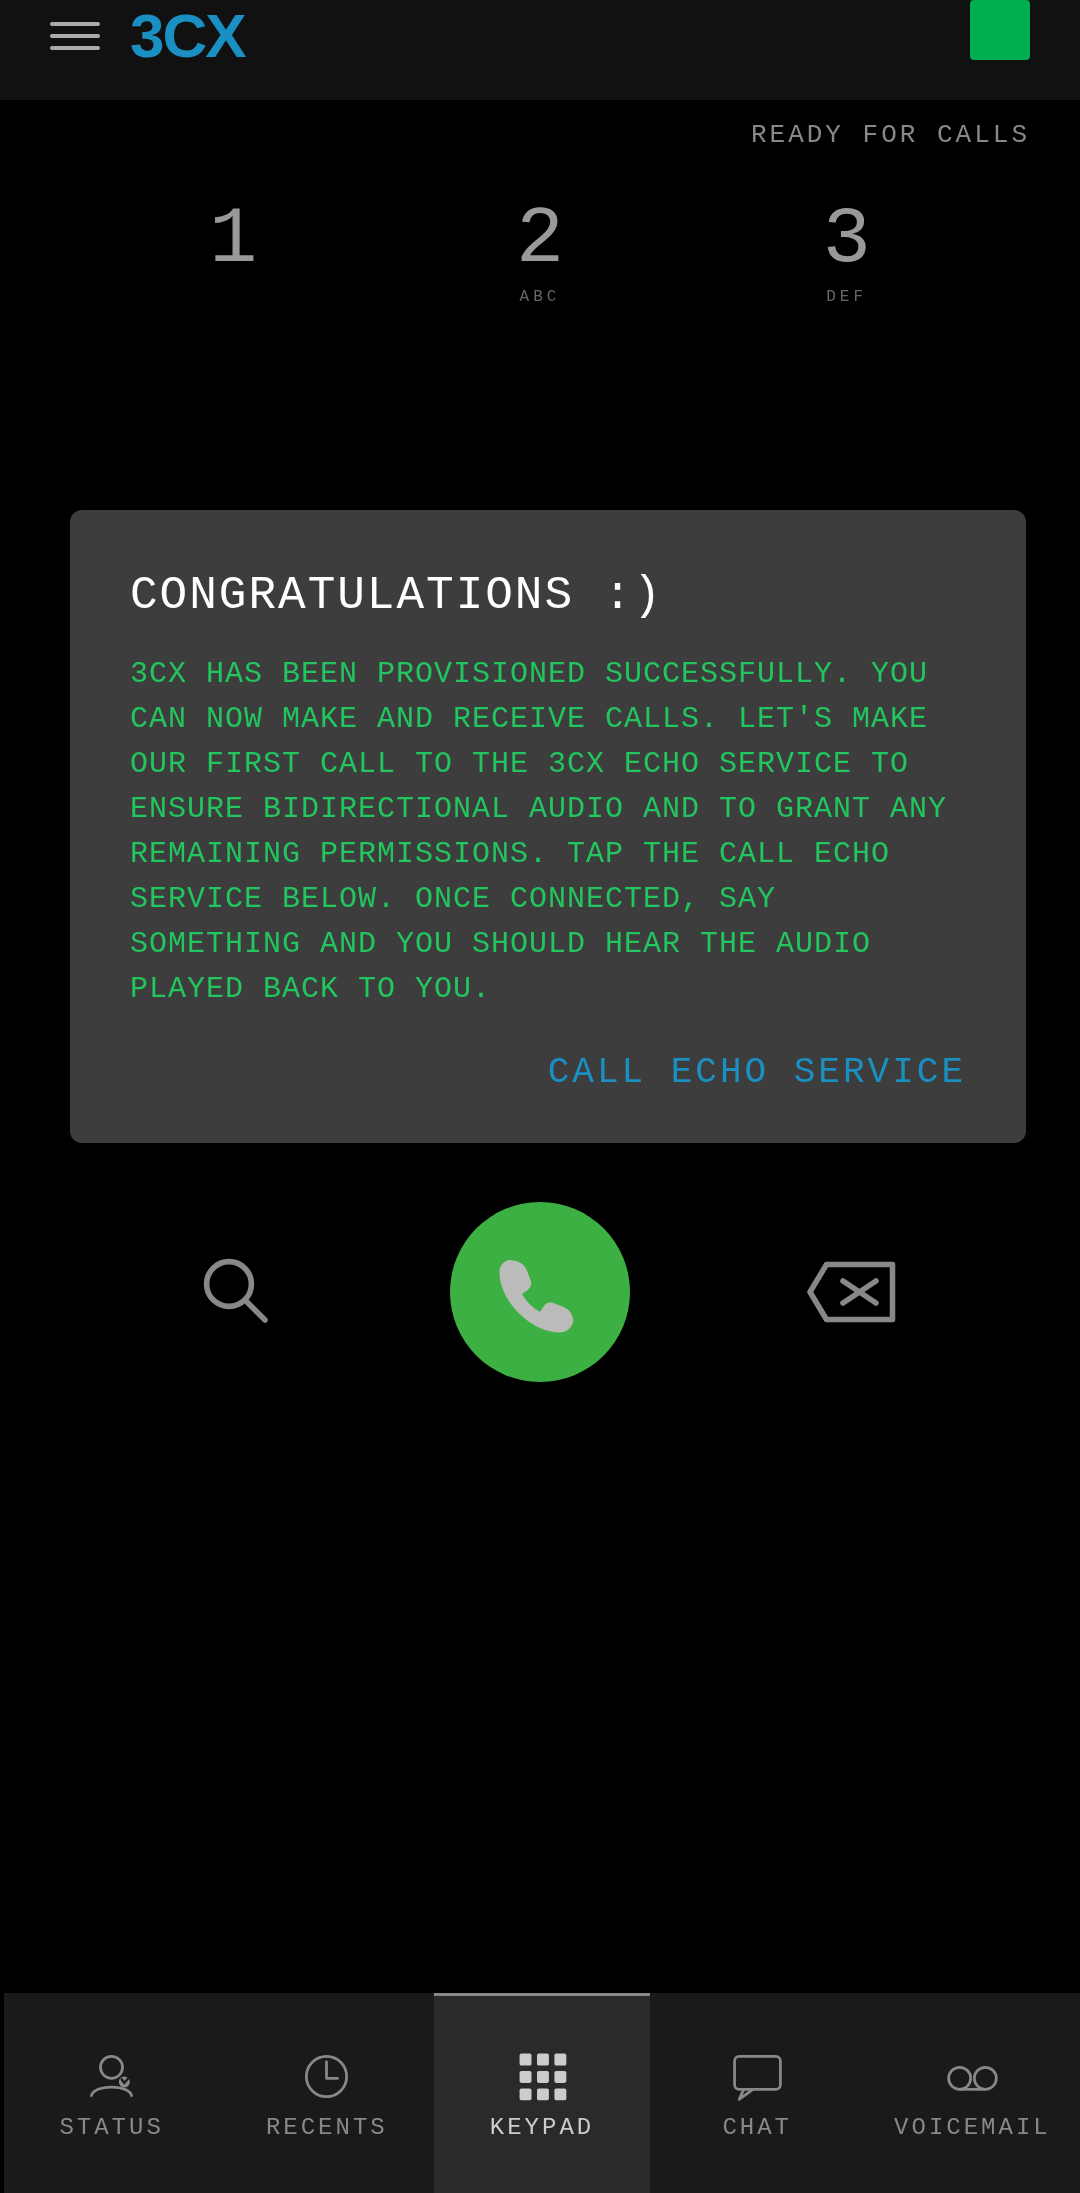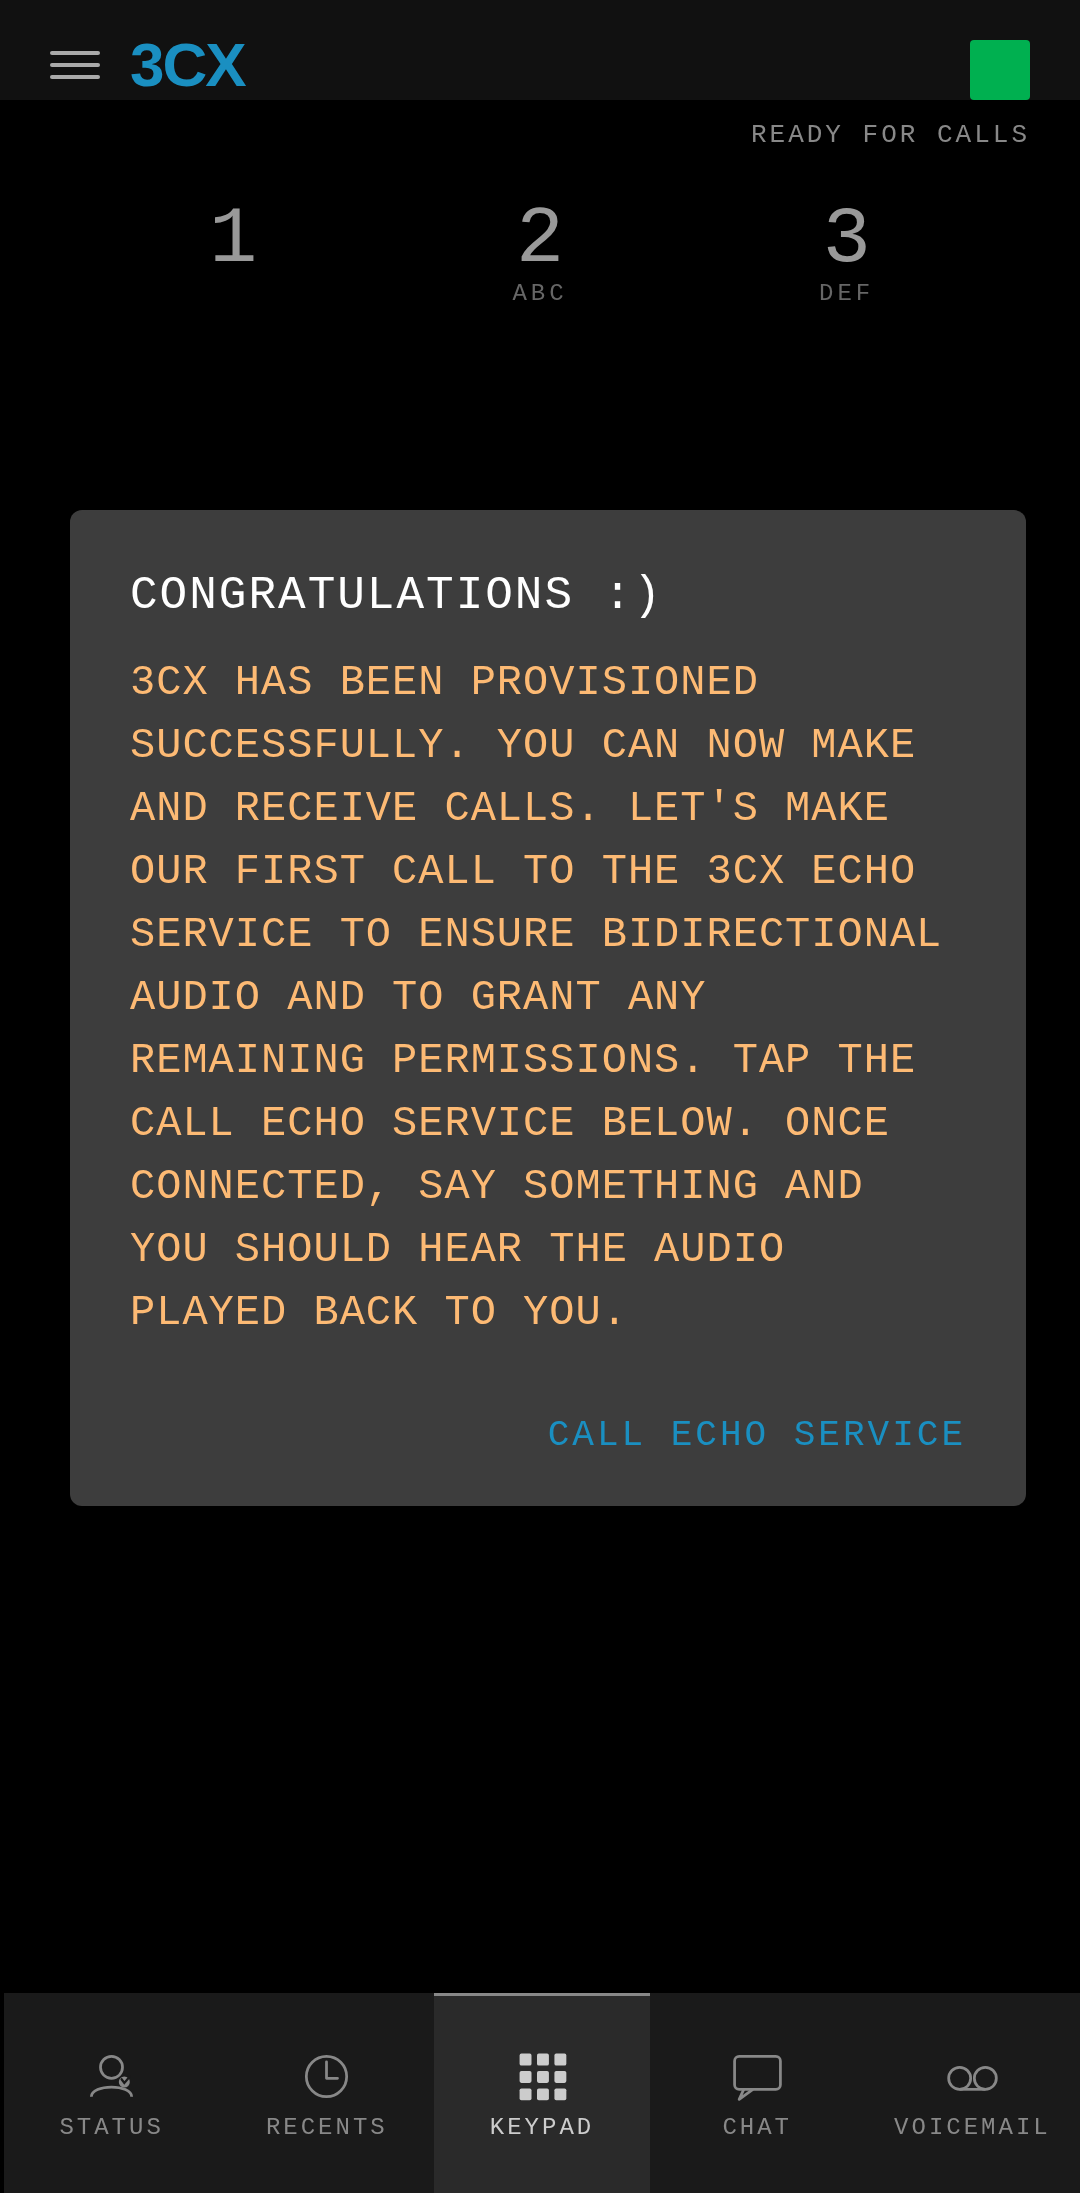--- a/index.html
+++ b/index.html
@@ -10,21 +10,21 @@
       width: 1080px;
       height: 2193px;
       font-family: 'Courier New', monospace;
       overflow: hidden;
       position: relative;
     }
 
     
     .header {
       display: flex;
-      align-items: flex-end;
+      align-items: flex-start;
       justify-content: space-between;
       background: #111;
       height: 100px;
       padding: 0 50px;
     }
 
     .header-left {
       display: flex;
       align-items: center;
       gap: 30px;
@@ -92,24 +92,24 @@
     }
 
     .dialpad-key .num {
       font-size: 80px;
       color: #999;
       font-family: 'Courier New', monospace;
       line-height: 1;
     }
 
     .dialpad-key .letters {
-      font-size: 24px;
+      font-size: 16px;
       color: #666;
       letter-spacing: 4px;
-      margin-top: 0;
+      margin-top: 8px;
       min-height: 28px;
     }
 
     
     .modal-overlay {
       position: absolute;
       top: 350px;
       left: 70px;
       right: 54px;
       background: #3d3d3d;
@@ -121,27 +121,27 @@
     .modal-title {
       color: #fff;
       font-size: 46px;
       font-family: 'Courier New', monospace;
       text-transform: uppercase;
       letter-spacing: 2px;
       margin-bottom: 30px;
     }
 
     .modal-body {
-      color: #fdba74;
-      font-size: 42px;
+      color: #22c55e;
+      font-size: 30px;
       font-family: 'Courier New', monospace;
       text-transform: uppercase;
       letter-spacing: 1px;
       line-height: 1.5;
-      margin-bottom: 50px;
+      margin-bottom: 20px;
     }
 
     .modal-action {
       text-align: right;
     }
 
     .call-echo-btn {
       color: #1a8fc1;
       font-size: 36px;
       font-family: 'Courier New', monospace;

